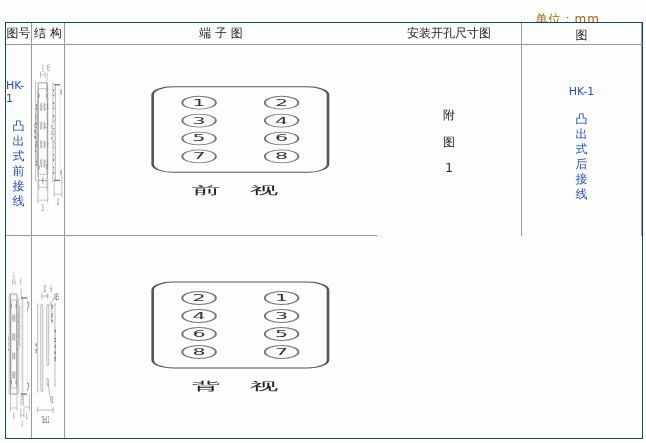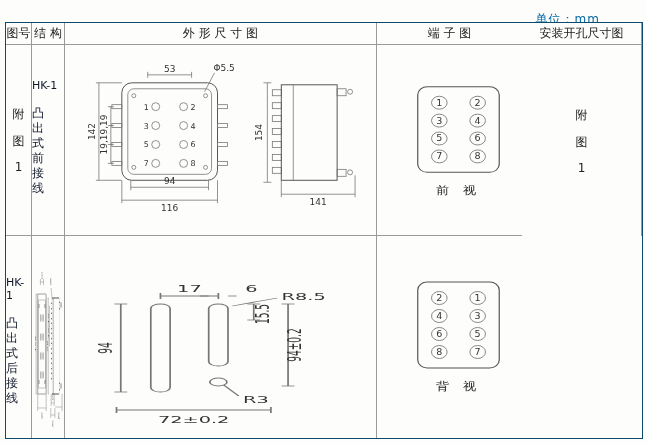--- a/index.html
+++ b/index.html
@@ -1,26 +1,26 @@
 <!DOCTYPE html>
 <html><head>
 <meta charset="utf-8">
 <style>
   *{margin:0;padding:0;box-sizing:border-box}
   html,body{width:646px;height:443px}
   body{background:#f6f6f4;font-family:"DejaVu Sans","Liberation Sans",sans-serif;color:#333;position:relative;overflow:hidden}
   .page{position:absolute;inset:0;background:#fdfdfc}
-  .unit{position:absolute;top:11px;right:46px;font-size:12px;color:#0369a1;letter-spacing:1px}
+  .unit{position:absolute;top:11px;right:46px;font-size:12px;color:#a16207;letter-spacing:1px}
   .tbl{position:absolute;left:5px;top:22px;display:grid;grid-template-columns:26px 33px 312px 145px 120px;grid-template-rows:22px 191px 202px;border:1px solid #0c4a6e;background:#fdfdfc}
   .cell{border-right:1px solid #9a9a9a;border-bottom:1px solid #9a9a9a;overflow:hidden;position:relative}
   .cell.cl{border-right:none}
   .cell.rl{border-bottom:none}
   .head{display:flex;align-items:center;justify-content:center;font-size:12px;color:#222;white-space:nowrap}
   .figcell{display:flex;flex-direction:column;align-items:center;justify-content:center;gap:10px;font-size:12px;color:#222}
-  .structcell{display:flex;flex-direction:column;font-size:12px;color:#0f172a}
+  .structcell{display:flex;flex-direction:column;align-items:center;font-size:12px;color:#1d4ed8}
   .structcell .model{font-size:11px;margin-bottom:14px}
   .structcell .sc{line-height:15px}
   .pt34{padding-top:34px}
   .pt40{padding-top:40px}
   svg{display:block}
   .ln{stroke:#555;fill:none;stroke-width:1}
   .thin{stroke:#777;fill:none;stroke-width:0.8}
   .dim{font-size:9px;fill:#333}
   .num{font-size:8px;fill:#333}
   .vlbl{font-size:11px;fill:#222;letter-spacing:4px}
@@ -28,21 +28,20 @@
 </head>
 <body>
 
 <div class="page">
   <div class="unit">单位：mm</div>
 
   <div class="tbl">
 
     <div class="cell head">图号</div>
     <div class="cell head">结 构</div>
-    <div class="cell head">外  形  尺  寸  图</div>
     <div class="cell head cl">端 子 图</div>
     <div class="cell head">安装开孔尺寸图</div>
 
     <div class="cell figcell">
       <span>附</span>
       <span>图</span>
       <span>1</span>
     </div>
 
     <div class="cell structcell pt34">

